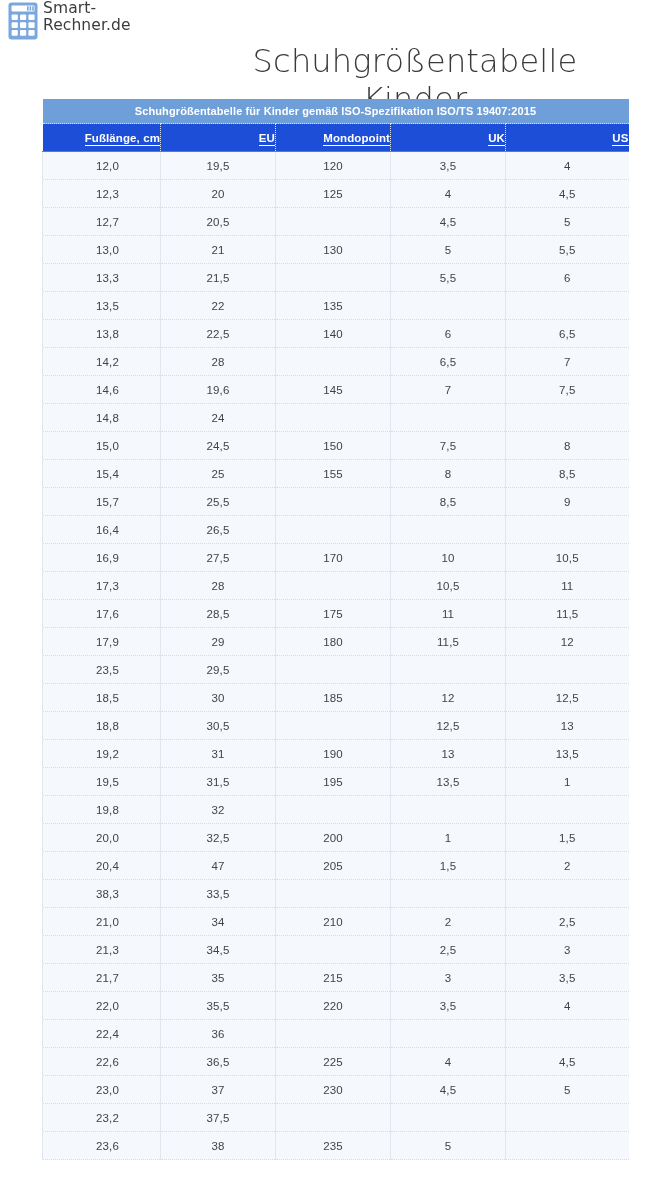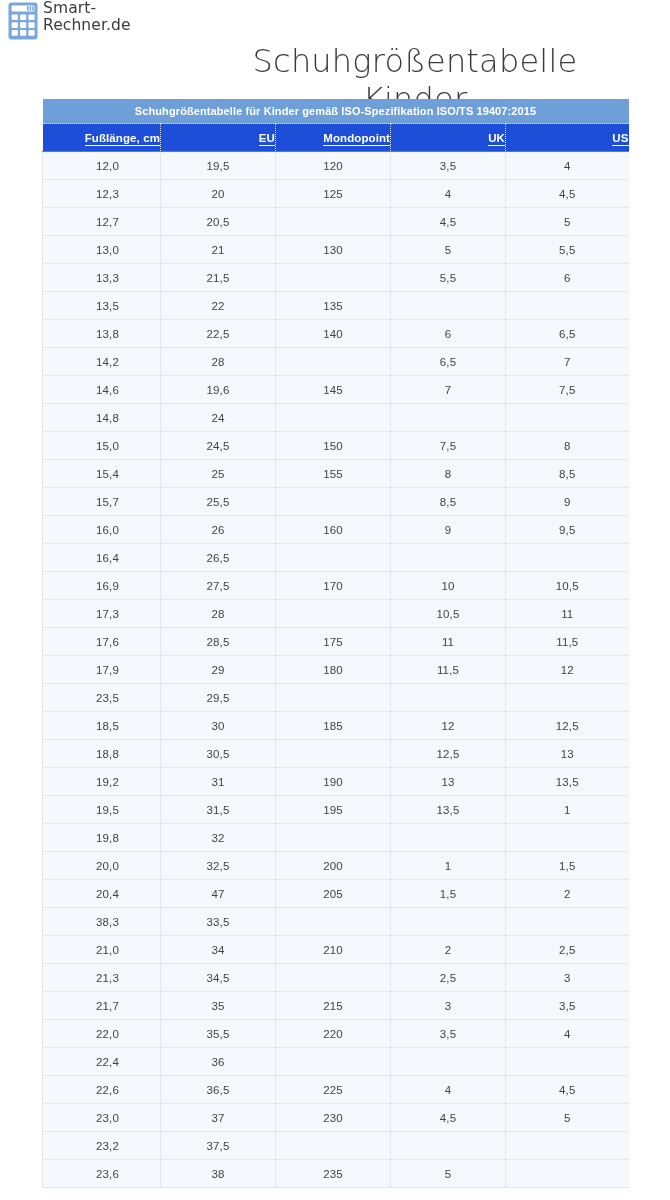--- a/index.html
+++ b/index.html
@@ -274,27 +274,20 @@
           <td class="col-4">8,5</td>
         </tr>
         <tr>
           <td class="col-0">15,7</td>
           <td class="col-1">25,5</td>
           <td class="col-2 spacer-cell"></td>
           <td class="col-3">8,5</td>
           <td class="col-4">9</td>
         </tr>
         <tr>
-          <td class="col-0">16,0</td>
-          <td class="col-1">26</td>
-          <td class="col-2">160</td>
-          <td class="col-3">9</td>
-          <td class="col-4">9,5</td>
-        </tr>
-        <tr>
           <td class="col-0">16,4</td>
           <td class="col-1">26,5</td>
           <td class="col-2 spacer-cell"></td>
           <td class="col-3 spacer-cell"></td>
           <td class="col-4 spacer-cell"></td>
         </tr>
         <tr>
           <td class="col-0">16,9</td>
           <td class="col-1">27,5</td>
           <td class="col-2">170</td>

